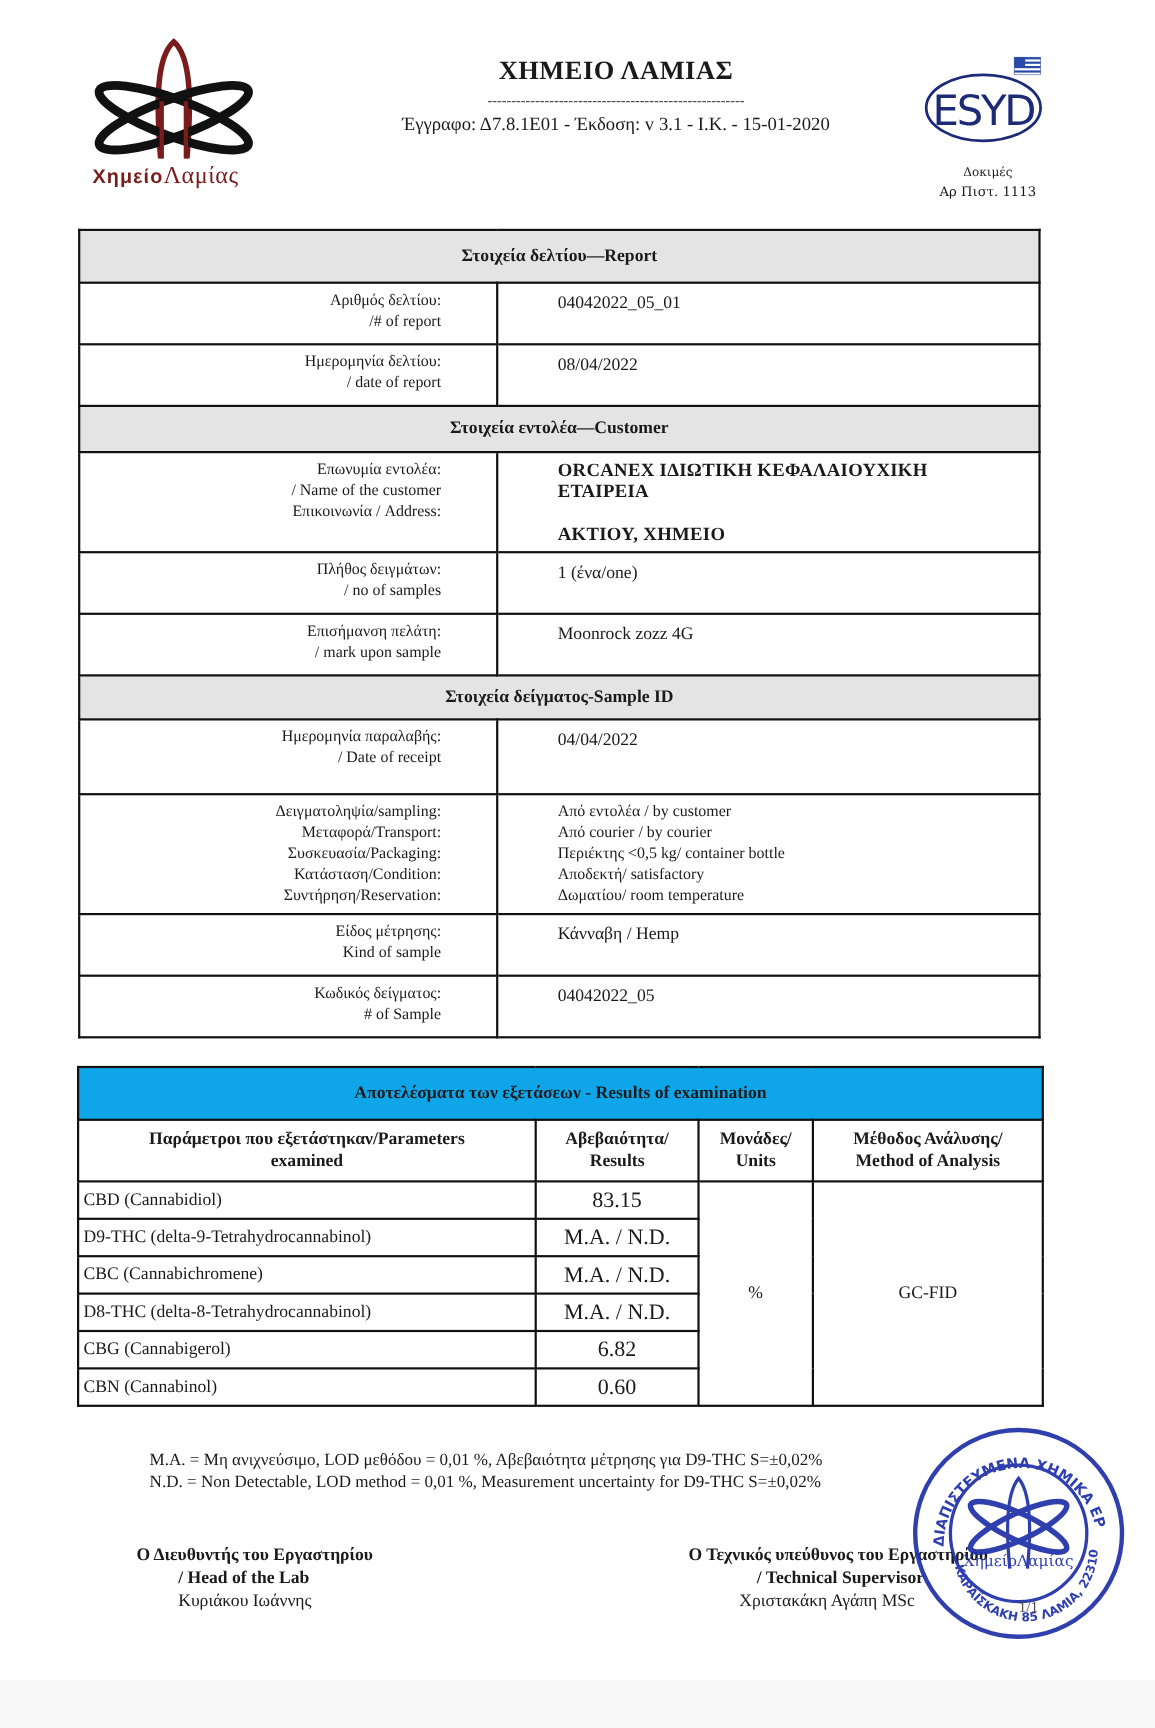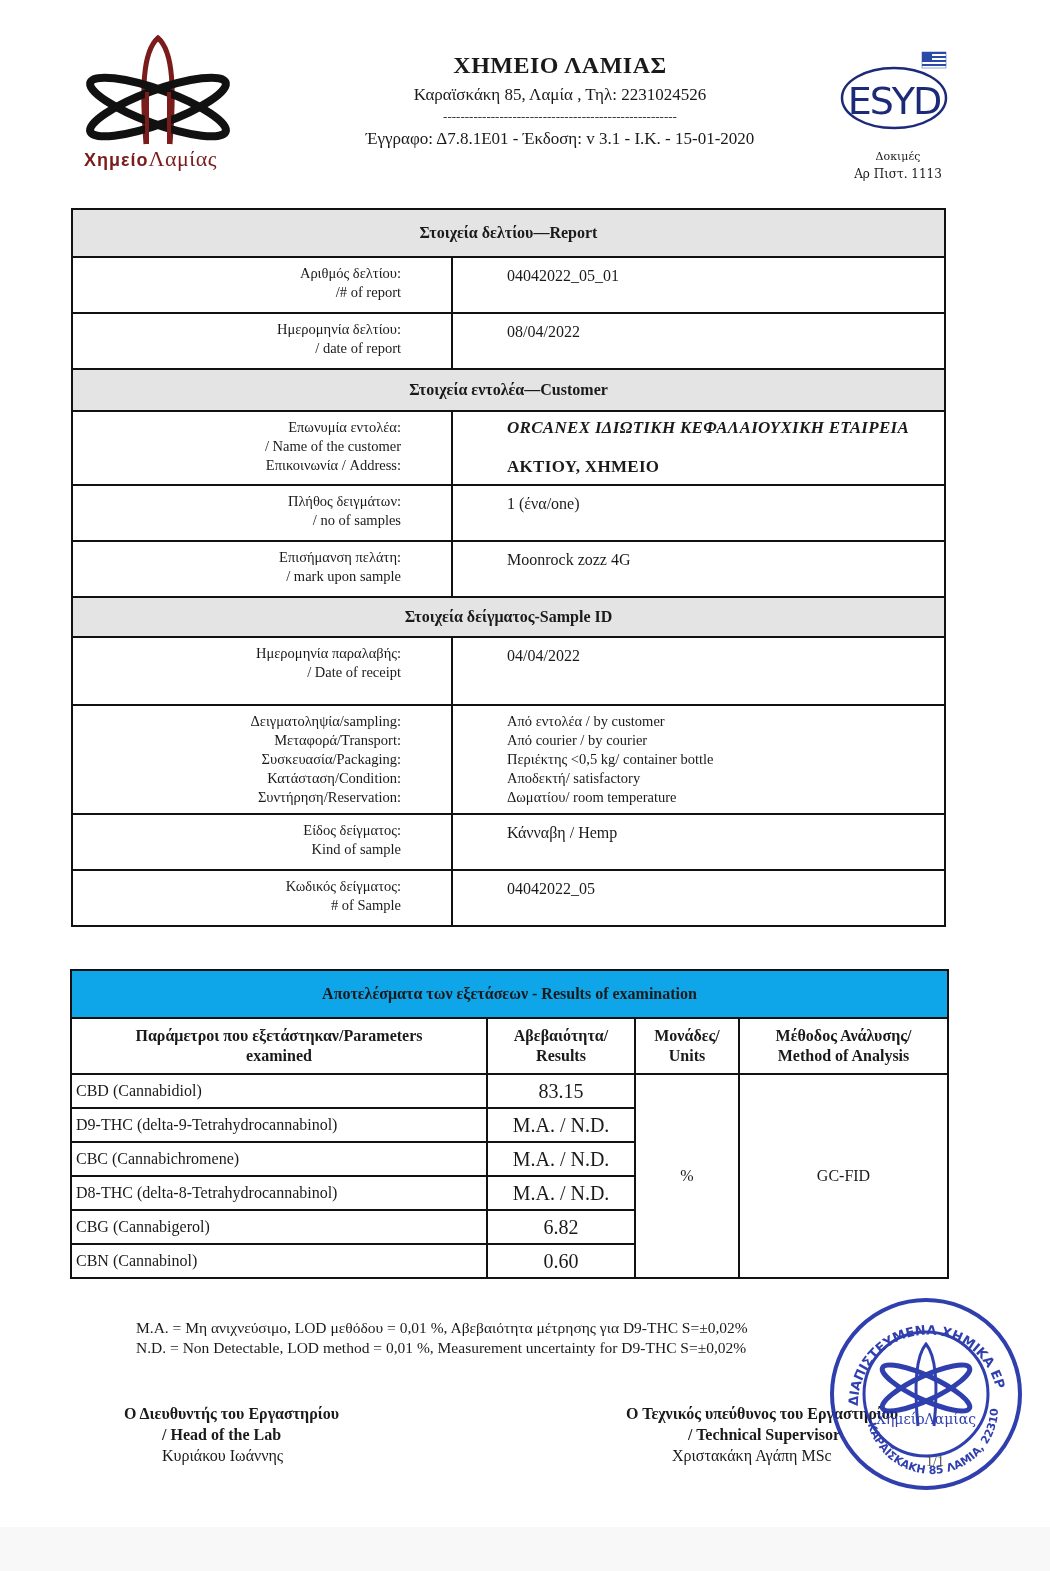--- a/index.html
+++ b/index.html
@@ -30,21 +30,21 @@
 
   
   table { border-collapse: collapse; }
   .main-table { position: absolute; left: 71px; top: 208px; width: 875px; }
   .main-table td { border: 2px solid #111; font-size: 15px; vertical-align: top; }
   .main-table td.sec { background: #e4e4e4; text-align: center; font-weight: 700; font-size: 16px; vertical-align: middle; height: 46px; padding: 0; }
   .main-table td.lbl { width: 318px; text-align: right; padding: 6px 50px 6px 10px; line-height: 19px; font-size: 14.5px; }
   .main-table td.val { padding: 8px 20px 6px 54px; line-height: 19px; font-size: 16px; }
   .main-table td.val.bold { font-weight: 700; font-size: 17px; letter-spacing: 0.3px; padding-top: 6px; }
   .main-table td.val.small { font-size: 14.5px; line-height: 19px; padding-top: 6px; }
-  .cust-name { display: block; font-style: italic; }
+  .cust-name { display: block; }
   .cust-addr { display: block; margin-top: 20px; }
 
   
   .res-table { position: absolute; left: 70px; top: 969px; width: 879px; }
   .res-table td { border: 2px solid #111; font-size: 16px; }
   .res-table td.sec { background: #0ea5e9; text-align: center; font-weight: 700; font-size: 16px; height: 46px; padding: 0; }
   .res-table td.hd { text-align: center; font-weight: 700; font-size: 16px; line-height: 20px; height: 50px; padding: 2px 4px; }
   .res-table td.param { padding: 0 4px; height: 32px; font-size: 16px; }
   .res-table td.result { text-align: center; padding: 0 4px; font-size: 20px; }
   .res-table td.merged { text-align: center; vertical-align: middle; font-size: 16px; }
@@ -76,21 +76,20 @@
     <ellipse cx="78" cy="75" rx="72" ry="17" transform="rotate(20 78 75)" fill="none" stroke="#111" stroke-width="8"></ellipse>
     <ellipse cx="78" cy="75" rx="72" ry="17" transform="rotate(-20 78 75)" fill="none" stroke="#111" stroke-width="8"></ellipse>
     <line x1="67" y1="60" x2="67" y2="112" stroke="#7a1c1c" stroke-width="4"></line>
     <line x1="89" y1="60" x2="89" y2="112" stroke="#7a1c1c" stroke-width="4"></line>
   </svg>
   <div class="logo-text"><b>Χημείο</b><span>Λαμίας</span></div>
 </div>
 
 <div class="hdr">
   <div class="lab-name">ΧΗΜΕΙΟ ΛΑΜΙΑΣ</div>
-  <div class="lab-addr">Καραϊσκάκη 85, Λαμία , Τηλ: 2231024526</div>
   <div class="sep">------------------------------------------------------</div>
   <div class="doc-code">Έγγραφο: Δ7.8.1Ε01 - Έκδοση: v 3.1 - I.K. - 15-01-2020</div>
 </div>
 
 <div class="esyd">
   <svg width="120" height="90" viewBox="0 0 120 90">
     <ellipse cx="56" cy="48" rx="52" ry="30" fill="none" stroke="#1c2a78" stroke-width="2.5"></ellipse>
     <rect x="84" y="2" width="24" height="16" fill="#ffffff" stroke="#2a4aa8" stroke-width="0.5"></rect>
     <rect x="84" y="2" width="24" height="2" fill="#2a4aa8"></rect>
     <rect x="84" y="6" width="24" height="2" fill="#2a4aa8"></rect>
@@ -173,21 +172,21 @@
     <td class="val small">
       <div>Από εντολέα / by customer</div>
       <div>Από courier / by courier</div>
       <div>Περιέκτης &lt;0,5 kg/ container bottle</div>
       <div>Αποδεκτή/ satisfactory</div>
       <div>Δωματίου/ room temperature</div>
     </td>
   </tr>
   <tr style="height:56px">
     <td class="lbl">
-          <div>Είδος δείγματος:</div>
+          <div>Είδος μέτρησης:</div>
           <div>Kind of sample</div>
         </td>
     <td class="val">Κάνναβη / Hemp</td>
   </tr>
   <tr style="height:56px">
     <td class="lbl">
           <div>Κωδικός δείγματος:</div>
           <div># of Sample</div>
         </td>
     <td class="val">04042022_05</td>

